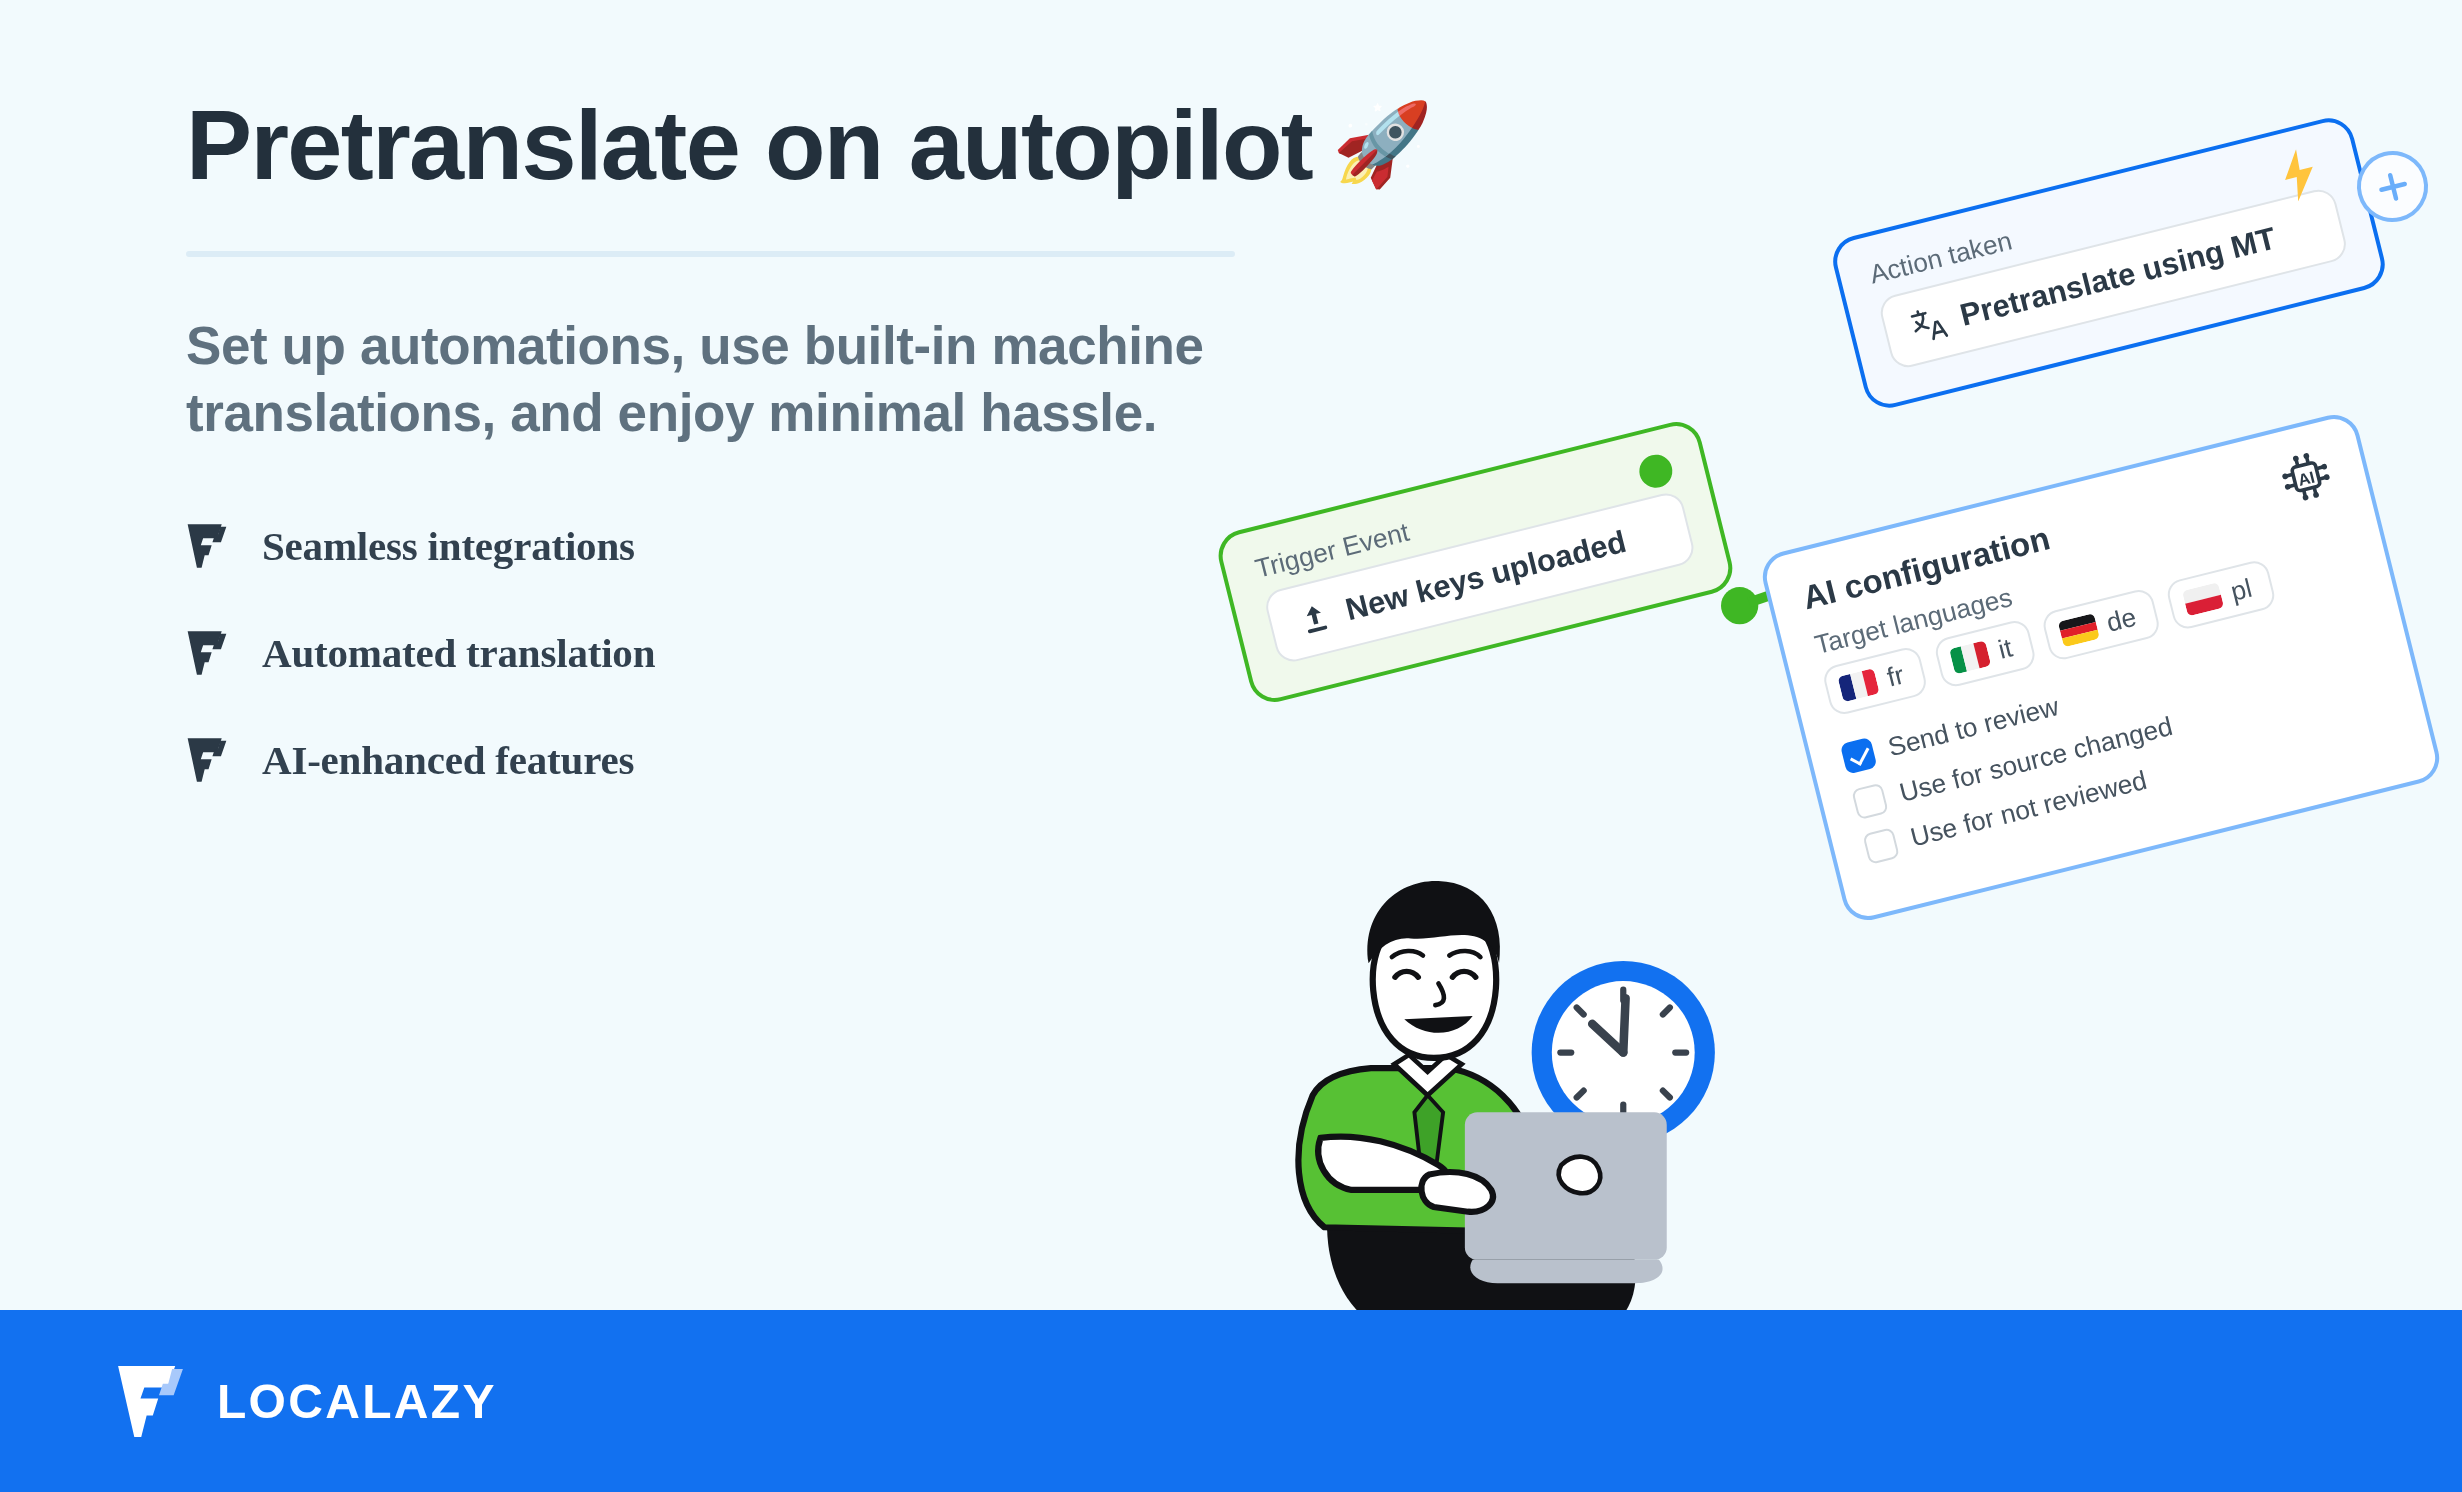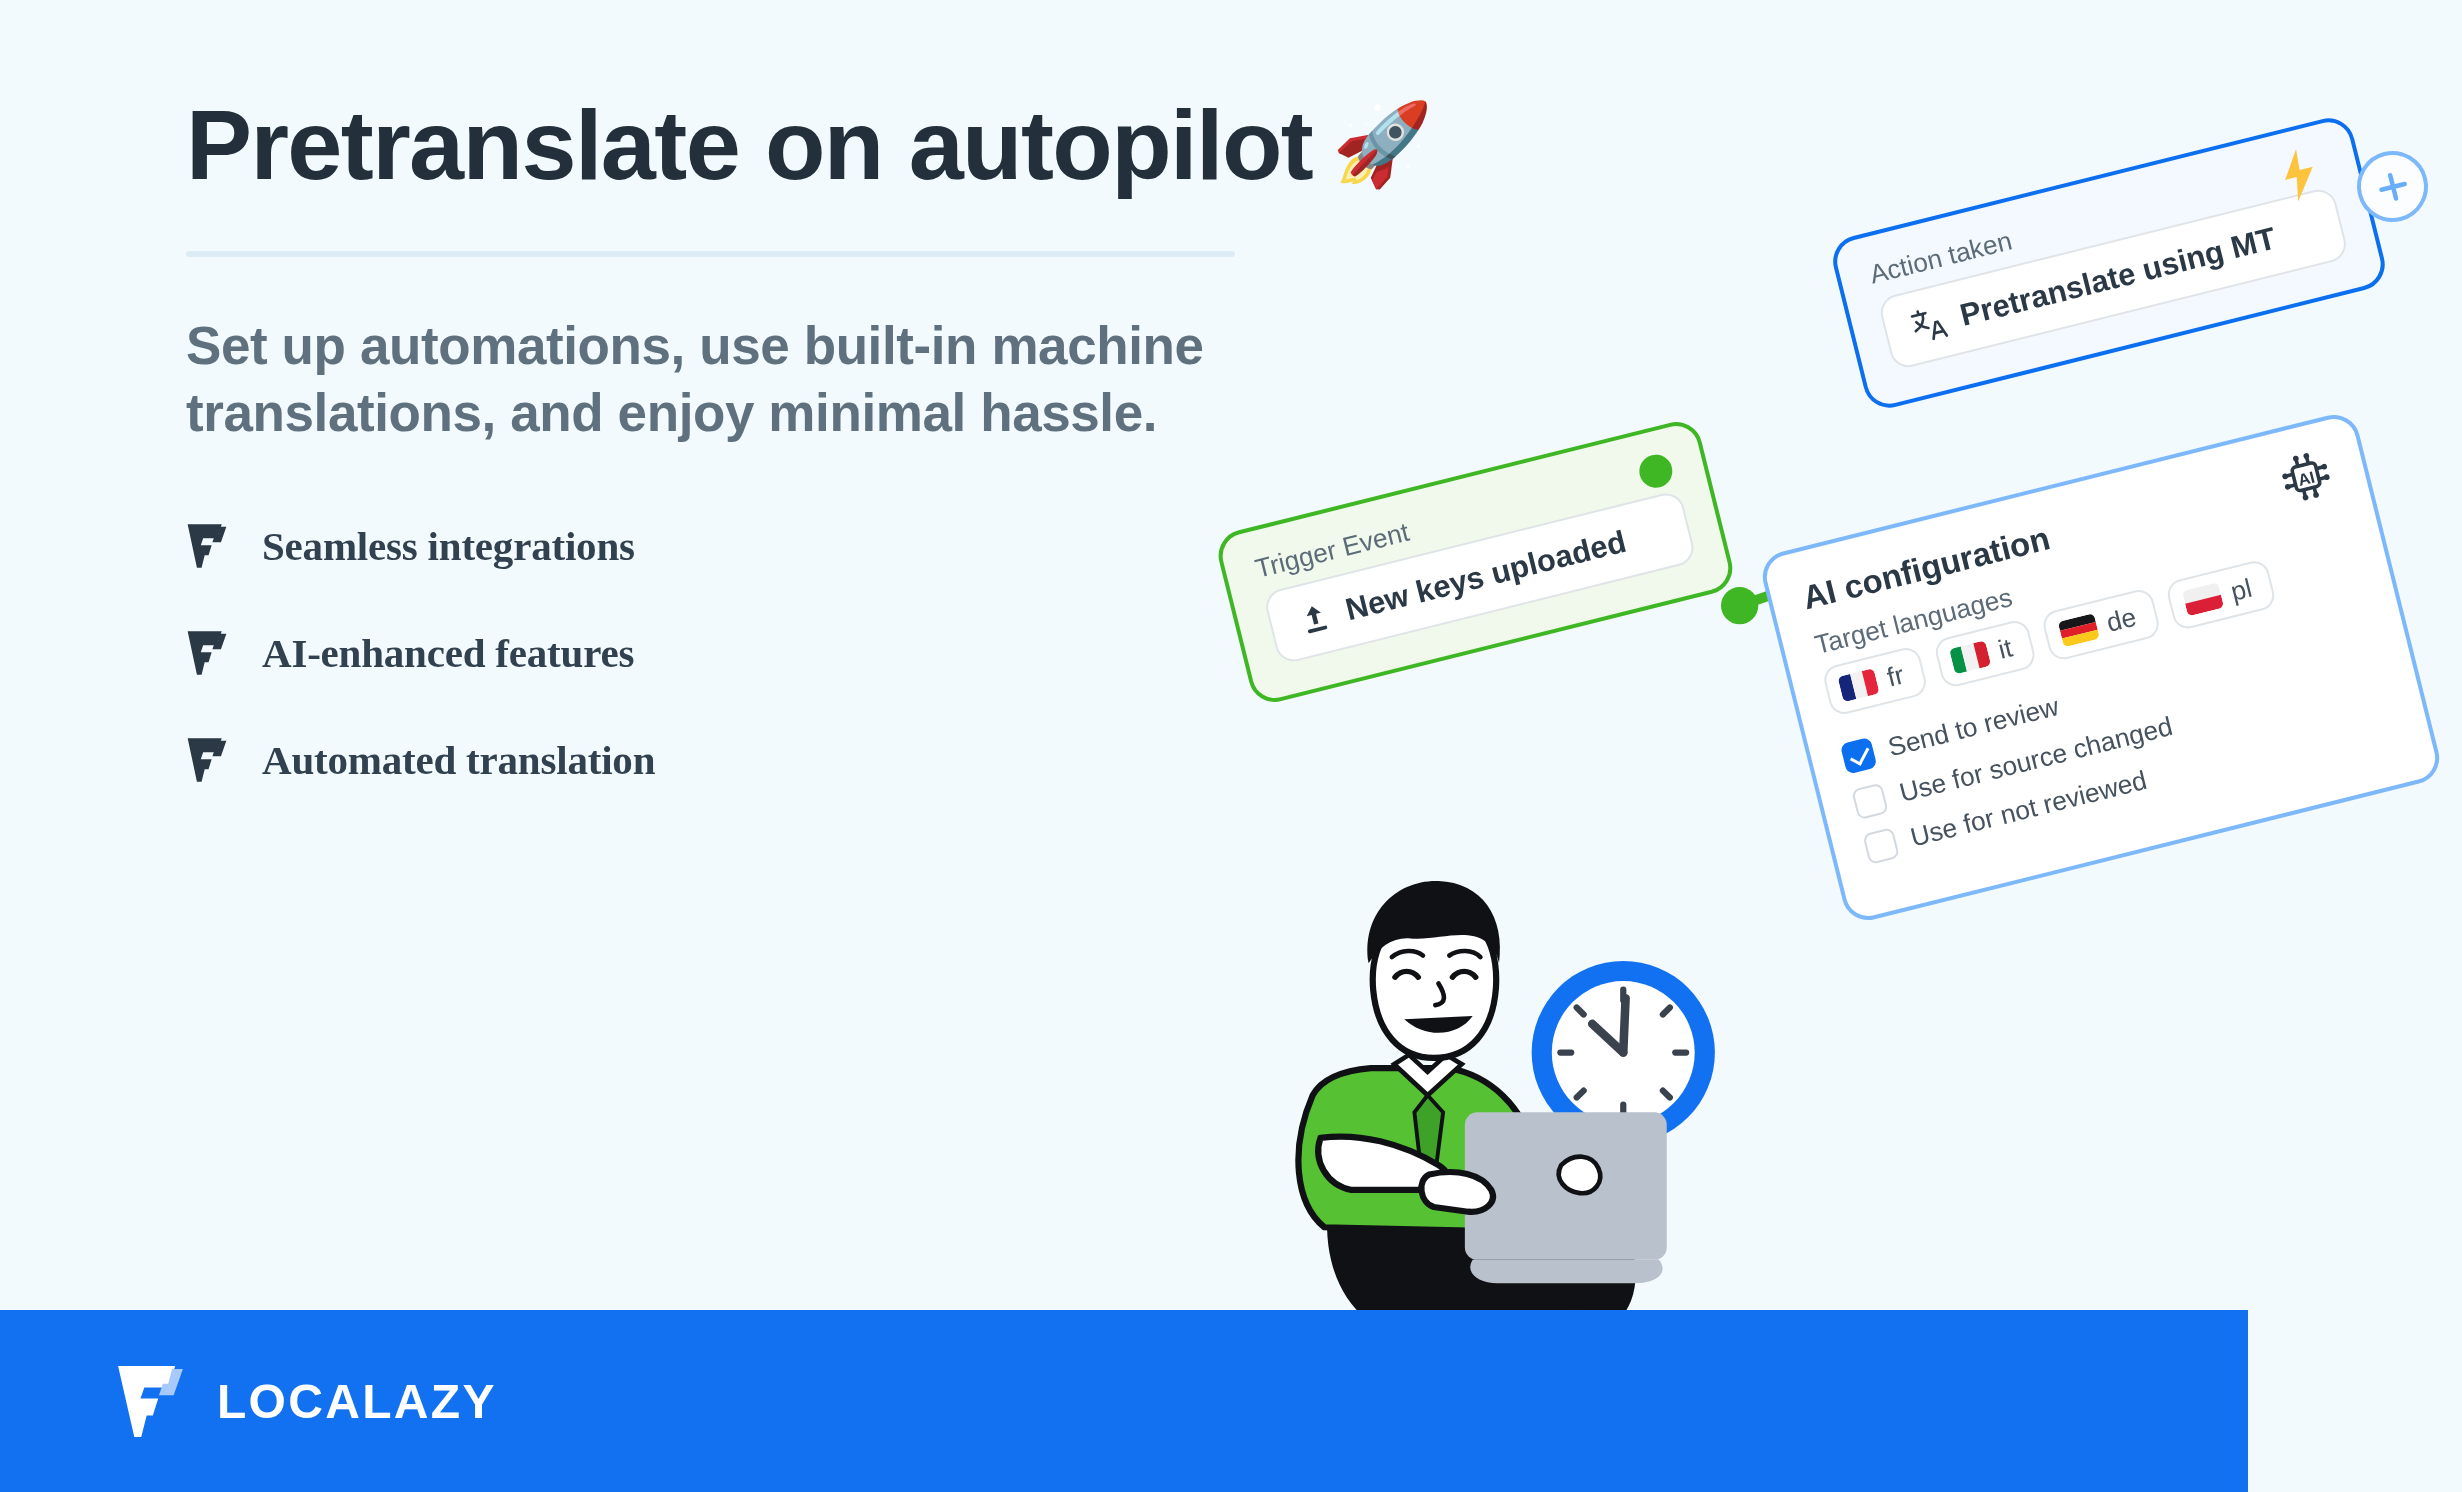--- a/index.html
+++ b/index.html
@@ -46,21 +46,21 @@
     margin-bottom:59px;
   }
   .feature-label{
     font-family:Liberation Serif, serif;
     font-size:41px; font-weight:700; color:#32414f; letter-spacing:-0.2px;
   }
   .bullet-mark{ width:42px; height:48px; flex:0 0 auto; }
 
   
   #footer-bar{
-    position:absolute; left:0; bottom:0; width:2248px; height:182px;
+    position:absolute; left:0; bottom:0; width:2462px; height:182px;
     background:#1271f0;
     display:flex; align-items:center; padding-left:115px; gap:31px;
   }
   #footer-logo-mark{ width:71px; height:81px; }
   #footer-wordmark{
     color:#ffffff; font-size:48px; font-weight:700; letter-spacing:2.3px;
   }
 
   
   #diagram{
@@ -214,29 +214,29 @@
         <path d="M44 6 L52 6 L45 26 L34 26 L37 17 L41 17 Z" fill="#2b3946"></path>
       </svg>
       <span class="feature-label">Seamless integrations</span>
     </li>
 
     <li class="feature-item">
       <svg class="bullet-mark" viewBox="0 0 54 62">
         <path d="M2 3 L46 3 L40 21 L22 21 L19 30 L33 30 L29 43 L24 43 L20 59 L14 59 Z" fill="#2b3946"></path>
         <path d="M44 6 L52 6 L45 26 L34 26 L37 17 L41 17 Z" fill="#2b3946"></path>
       </svg>
-      <span class="feature-label">AI-enhanced features</span>
+      <span class="feature-label">Automated translation</span>
     </li>
 
     <li class="feature-item">
       <svg class="bullet-mark" viewBox="0 0 54 62">
         <path d="M2 3 L46 3 L40 21 L22 21 L19 30 L33 30 L29 43 L24 43 L20 59 L14 59 Z" fill="#2b3946"></path>
         <path d="M44 6 L52 6 L45 26 L34 26 L37 17 L41 17 Z" fill="#2b3946"></path>
       </svg>
-      <span class="feature-label">Automated translation</span>
+      <span class="feature-label">AI-enhanced features</span>
     </li>
 
   </ul>
 </div>
 
 <div id="diagram">
 
   <svg id="connector-layer" viewBox="0 0 1590 1330">
 
     <g>

